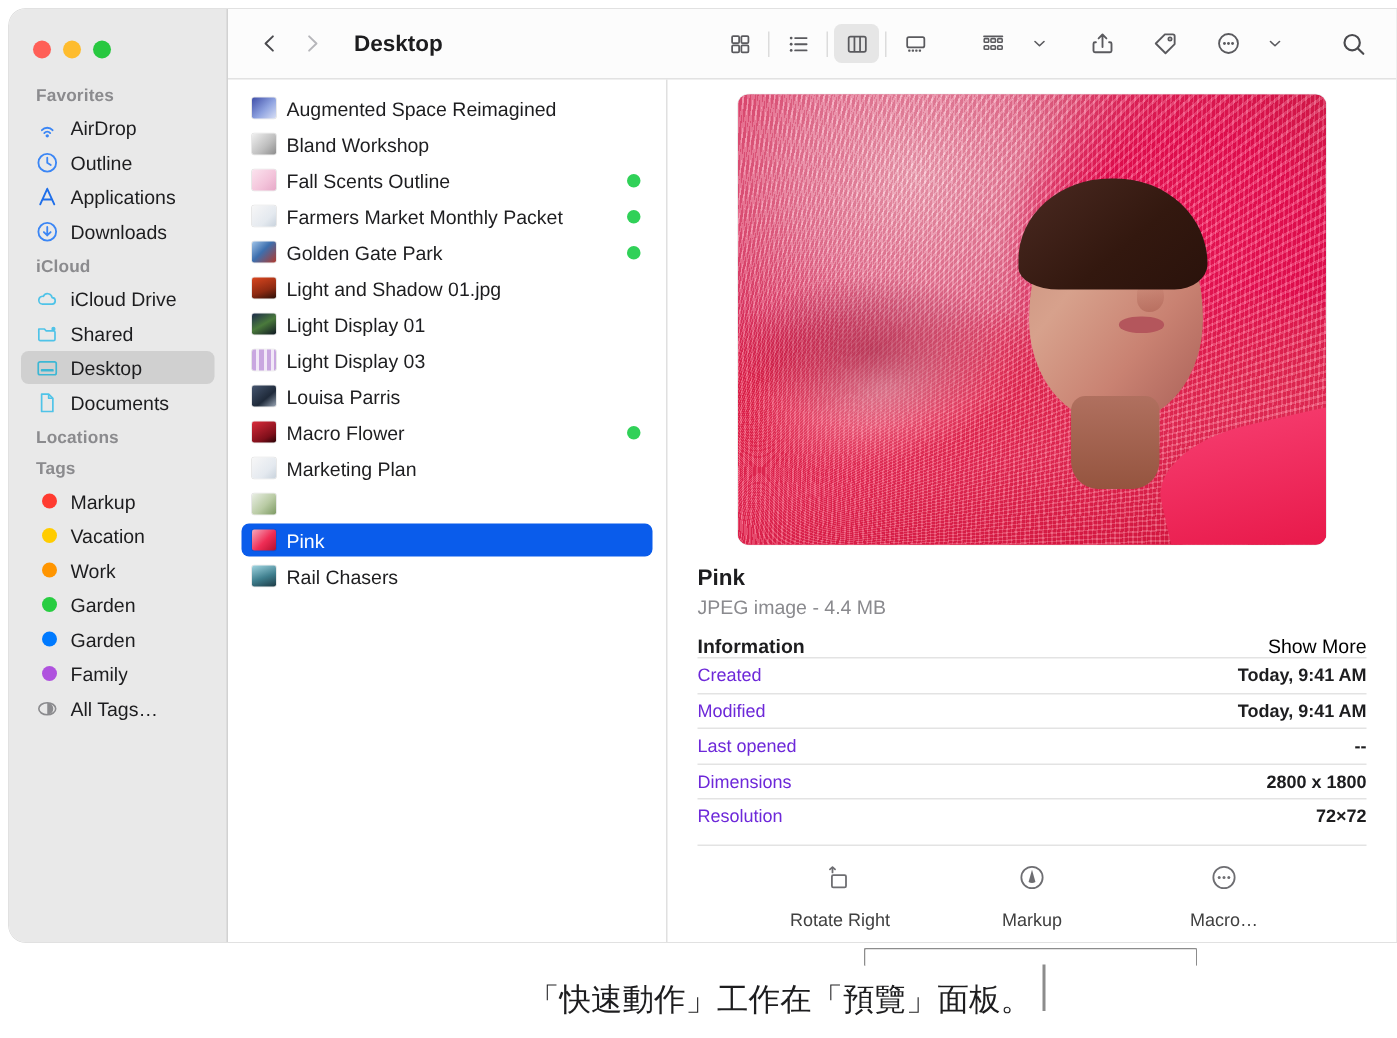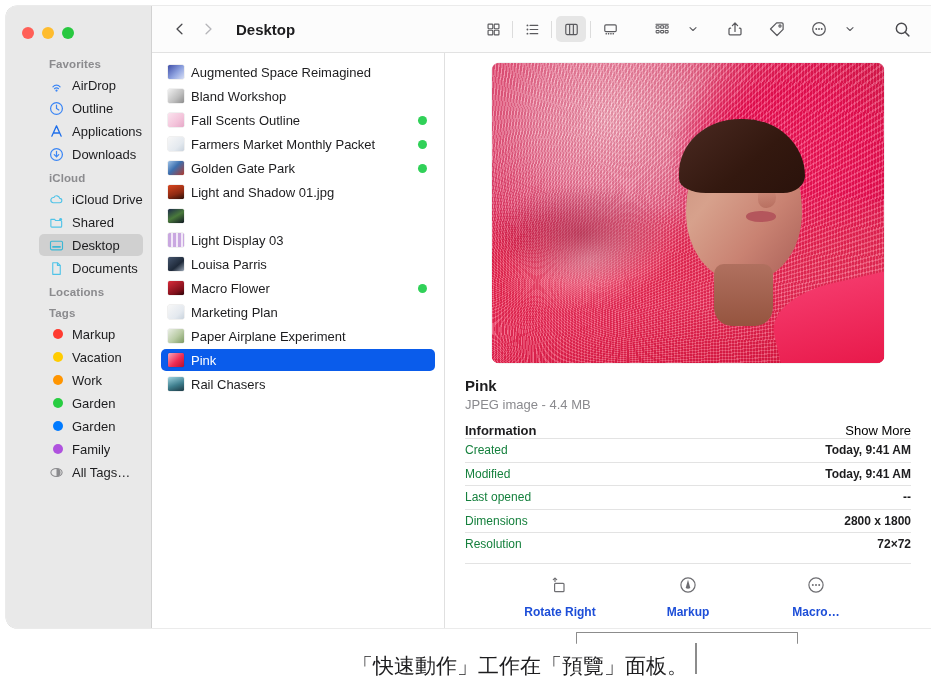--- a/index.html
+++ b/index.html
@@ -28,21 +28,21 @@
     padding-top:0;
   }
   .traffic{
     position:absolute;top:21px;left:16px;display:flex;gap:8px;
   }
   .light{width:12px;height:12px;border-radius:50%;}
   .light.red{background:#ff5f57;}
   .light.yellow{background:#febc2e;}
   .light.green{background:#28c840;}
 
-  .sb-scroll{padding-top:46px;padding-left:25px;}
+  .sb-scroll{padding-top:46px;}
   .sb-header{
     font-size:11.5px;color:#8b8b8e;font-weight:700;
     padding:6px 0 3px 18px;letter-spacing:0.1px;
   }
   .sb-item{
     display:flex;align-items:center;gap:8px;
     height:22px;margin:1px 8px;padding-left:9px;
     border-radius:5px;font-size:13px;color:#1d1d1f;
     cursor:default;
   }
@@ -176,29 +176,29 @@
   }
   .pv-infotitle{font-size:13px;font-weight:700;color:#1d1d1f;}
   .pv-showmore{font-size:13px;color:#000000;cursor:default;}
   .inforow{
     display:flex;align-items:center;justify-content:space-between;
     margin:0 9px;height:22.5px;
     border-top:0.5px solid #e3e3e3;
     font-size:12px;
   }
   .inforow:first-of-type{border-top:none;}
-  .info-k{color:#15803d;}
+  .info-k{color:#6d28d9;}
   .info-v{color:#1d1d1f;font-weight:700;}
 
   .qa-sep{border-top:0.5px solid #e3e3e3;margin:7px 9px 0 9px;}
   .quickactions{
     display:flex;justify-content:center;gap:56px;padding-top:11px;
   }
   .qa{display:flex;flex-direction:column;align-items:center;gap:6px;cursor:default;width:72px;}
-  .qa-label{font-size:12px;color:#1d4ed8;white-space:nowrap;font-weight:bold;}
+  .qa-label{font-size:12px;color:#404040;white-space:nowrap;}
 
   
   .callout-bracket{
     position:absolute;left:576px;top:632px;width:220px;height:11px;
     border:1.5px solid #8c8c8c;border-bottom:none;border-radius:1px;
   }
   .callout-stem{
     position:absolute;left:695px;top:643px;width:1.5px;height:31px;background:#8c8c8c;
   }
   .caption{
@@ -515,41 +515,41 @@
           <span class="row-icon" style="background:linear-gradient(135deg,#9fc3e8,#3d6fae 45%,#b03a2e)"></span>
           <span class="row-name">Golden Gate Park</span>
           <span class="row-dot"></span>
         </div>
         <div class="row">
           <span class="row-icon" style="background:linear-gradient(160deg,#d9461f,#8e2a12 60%,#2c1008)"></span>
           <span class="row-name">Light and Shadow 01.jpg</span>
         </div>
         <div class="row">
           <span class="row-icon" style="background:linear-gradient(150deg,#1d2b4a,#4a7a3c 50%,#101822)"></span>
+          <span class="row-name">Light Display 01</span>
         </div>
         <div class="row">
           <span class="row-icon" style="background:repeating-linear-gradient(90deg,#c9a7e0 0 3px,#f2e8f8 3px 5px)"></span>
           <span class="row-name">Light Display 03</span>
         </div>
         <div class="row">
           <span class="row-icon" style="background:linear-gradient(140deg,#46566f,#1f2a3a 60%,#9aa6b5)"></span>
           <span class="row-name">Louisa Parris</span>
         </div>
         <div class="row">
           <span class="row-icon" style="background:linear-gradient(150deg,#d92b3a,#7e0f1a 70%,#2a0206)"></span>
           <span class="row-name">Macro Flower</span>
           <span class="row-dot"></span>
         </div>
         <div class="row">
           <span class="row-icon" style="background:linear-gradient(135deg,#f7f7f7,#e4e9ef 65%,#c9d3dd)"></span>
           <span class="row-name">Marketing Plan</span>
         </div>
         <div class="row">
           <span class="row-icon" style="background:linear-gradient(135deg,#e9eee4,#b9cba4 55%,#7d9a63)"></span>
-          <span class="row-name">Paper Airplane Experiment</span>
         </div>
         <div class="row selected">
           <span class="row-icon" style="background:linear-gradient(135deg,#f5a9bd,#ef2d55 55%,#b4102f)"></span>
           <span class="row-name">Pink</span>
         </div>
         <div class="row">
           <span class="row-icon" style="background:linear-gradient(160deg,#9fd4e0,#3f7f8e 55%,#1d3b46)"></span>
           <span class="row-name">Rail Chasers</span>
         </div>
       </div>

